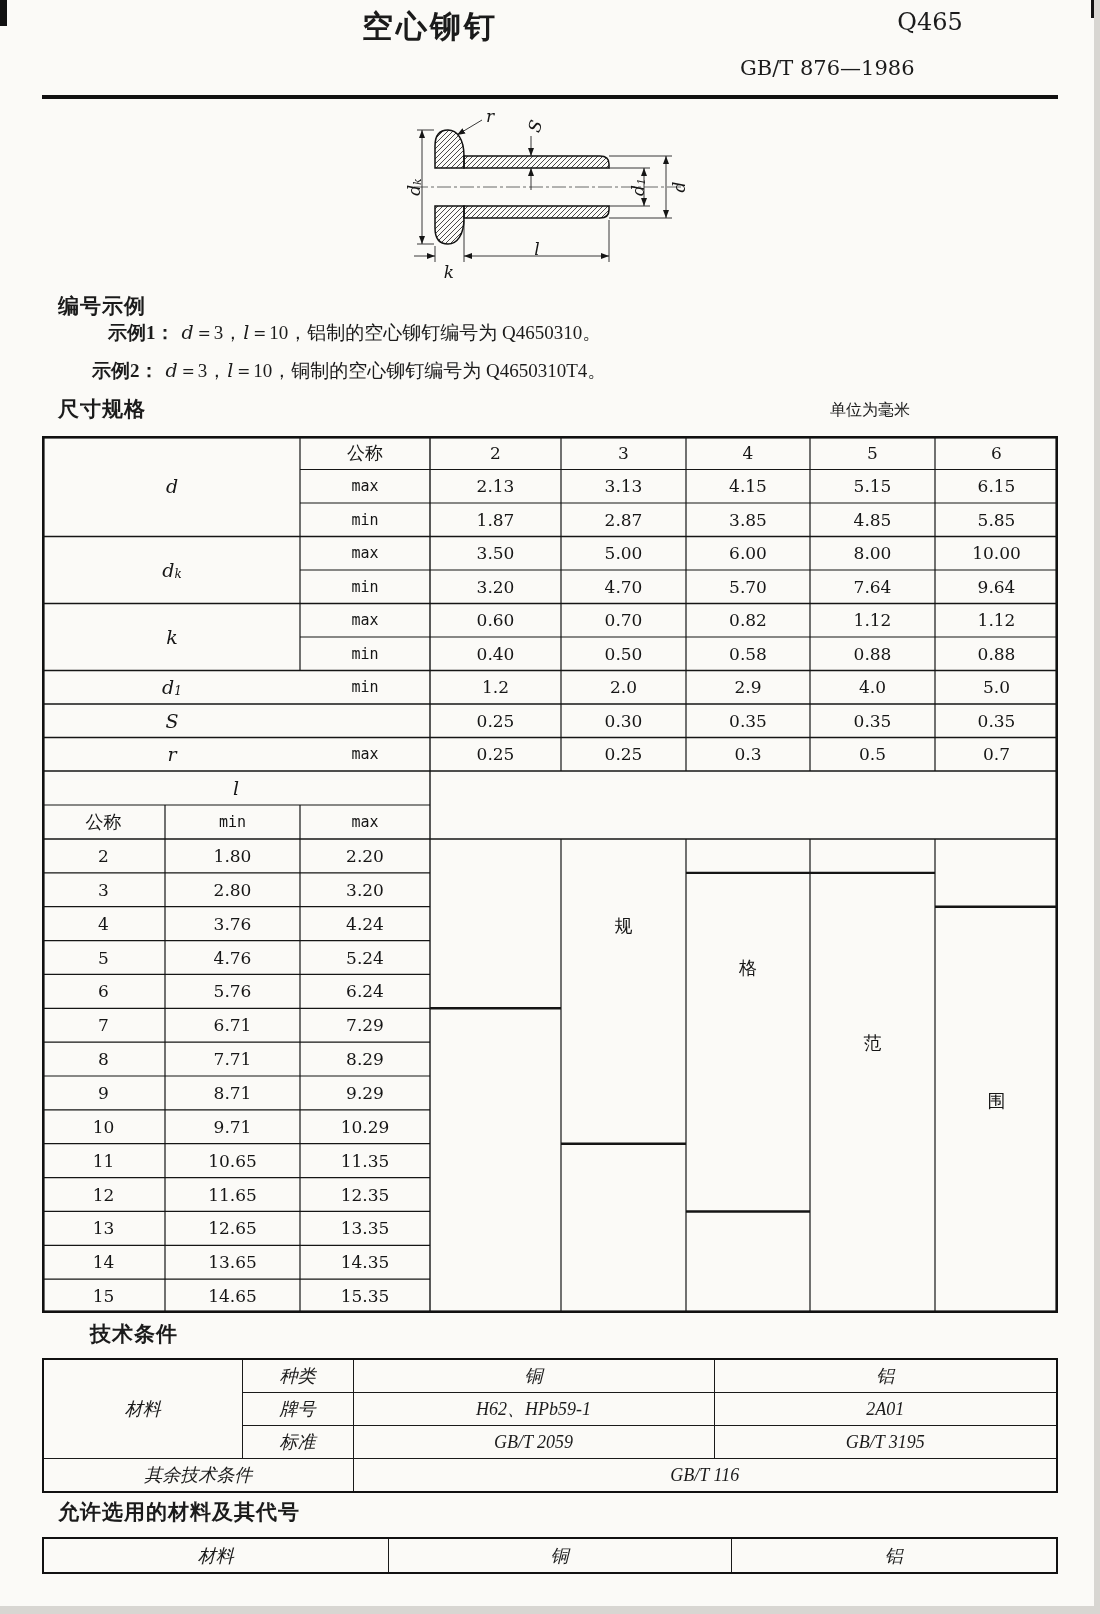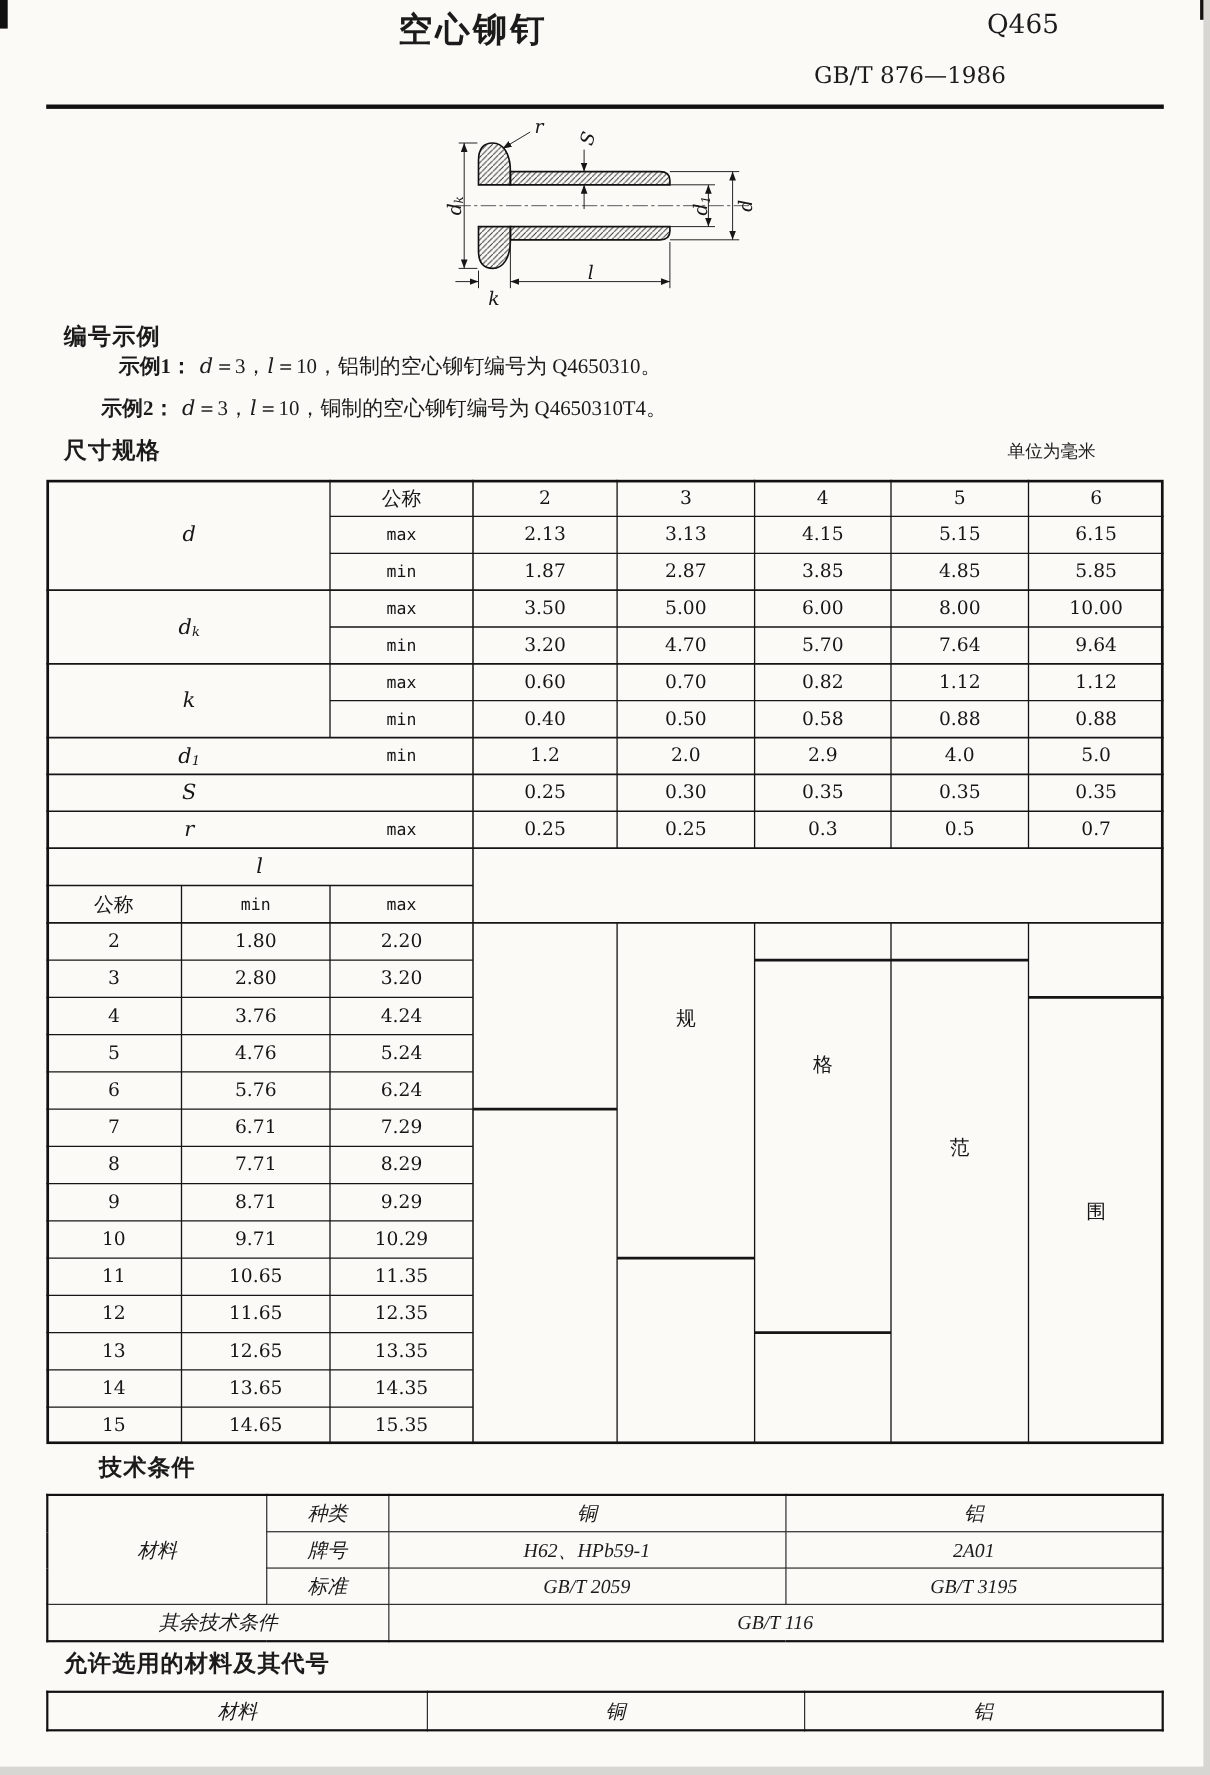--- a/index.html
+++ b/index.html
@@ -97,21 +97,21 @@
 
 <div class="abs sect" style="left:58px;top:280px;margin-top:12px;">编号示例</div>
 <div class="abs example" style="left:92px;top:320px;margin-left:16px;">
   <span class="ex-label">示例1：</span><i>d</i><span>＝3，</span><i>l</i><span>＝10，</span><span>铝制的空心铆钉编号为 Q4650310。</span>
 </div>
 <div class="abs example" style="left:92px;top:358px;">
   <span class="ex-label">示例2：</span><i>d</i><span>＝3，</span><i>l</i><span>＝10，</span><span>铜制的空心铆钉编号为 Q4650310T4。</span>
 </div>
 
 <div class="abs sect" style="left:58px;top:395px;">尺寸规格</div>
-<div class="abs unit" style="left:856px;top:400px;width:200px;text-align:center;">单位为毫米</div>
+<div class="abs unit" style="left:830px;top:400px;width:200px;text-align:left;">单位为毫米</div>
 
 <svg class="abs" id="size-table-svg" style="left:42px;top:436px;" width="1016" height="877" viewBox="0 0 1016 877">
     <rect x="1.3" y="1.3" width="1013.4" height="874.4" fill="none" stroke="#111" stroke-width="2.6"></rect>
     <line x1="258" y1="33.5" x2="1016" y2="33.5" stroke="#151515" stroke-width="1.2"></line>
     <line x1="258" y1="67" x2="1016" y2="67" stroke="#151515" stroke-width="1.2"></line>
     <line x1="0" y1="100.5" x2="1016" y2="100.5" stroke="#151515" stroke-width="1.5"></line>
     <line x1="258" y1="134" x2="1016" y2="134" stroke="#151515" stroke-width="1.2"></line>
     <line x1="0" y1="167.5" x2="1016" y2="167.5" stroke="#151515" stroke-width="1.5"></line>
     <line x1="258" y1="201" x2="1016" y2="201" stroke="#151515" stroke-width="1.2"></line>
     <line x1="0" y1="234.5" x2="1016" y2="234.5" stroke="#151515" stroke-width="1.5"></line>

